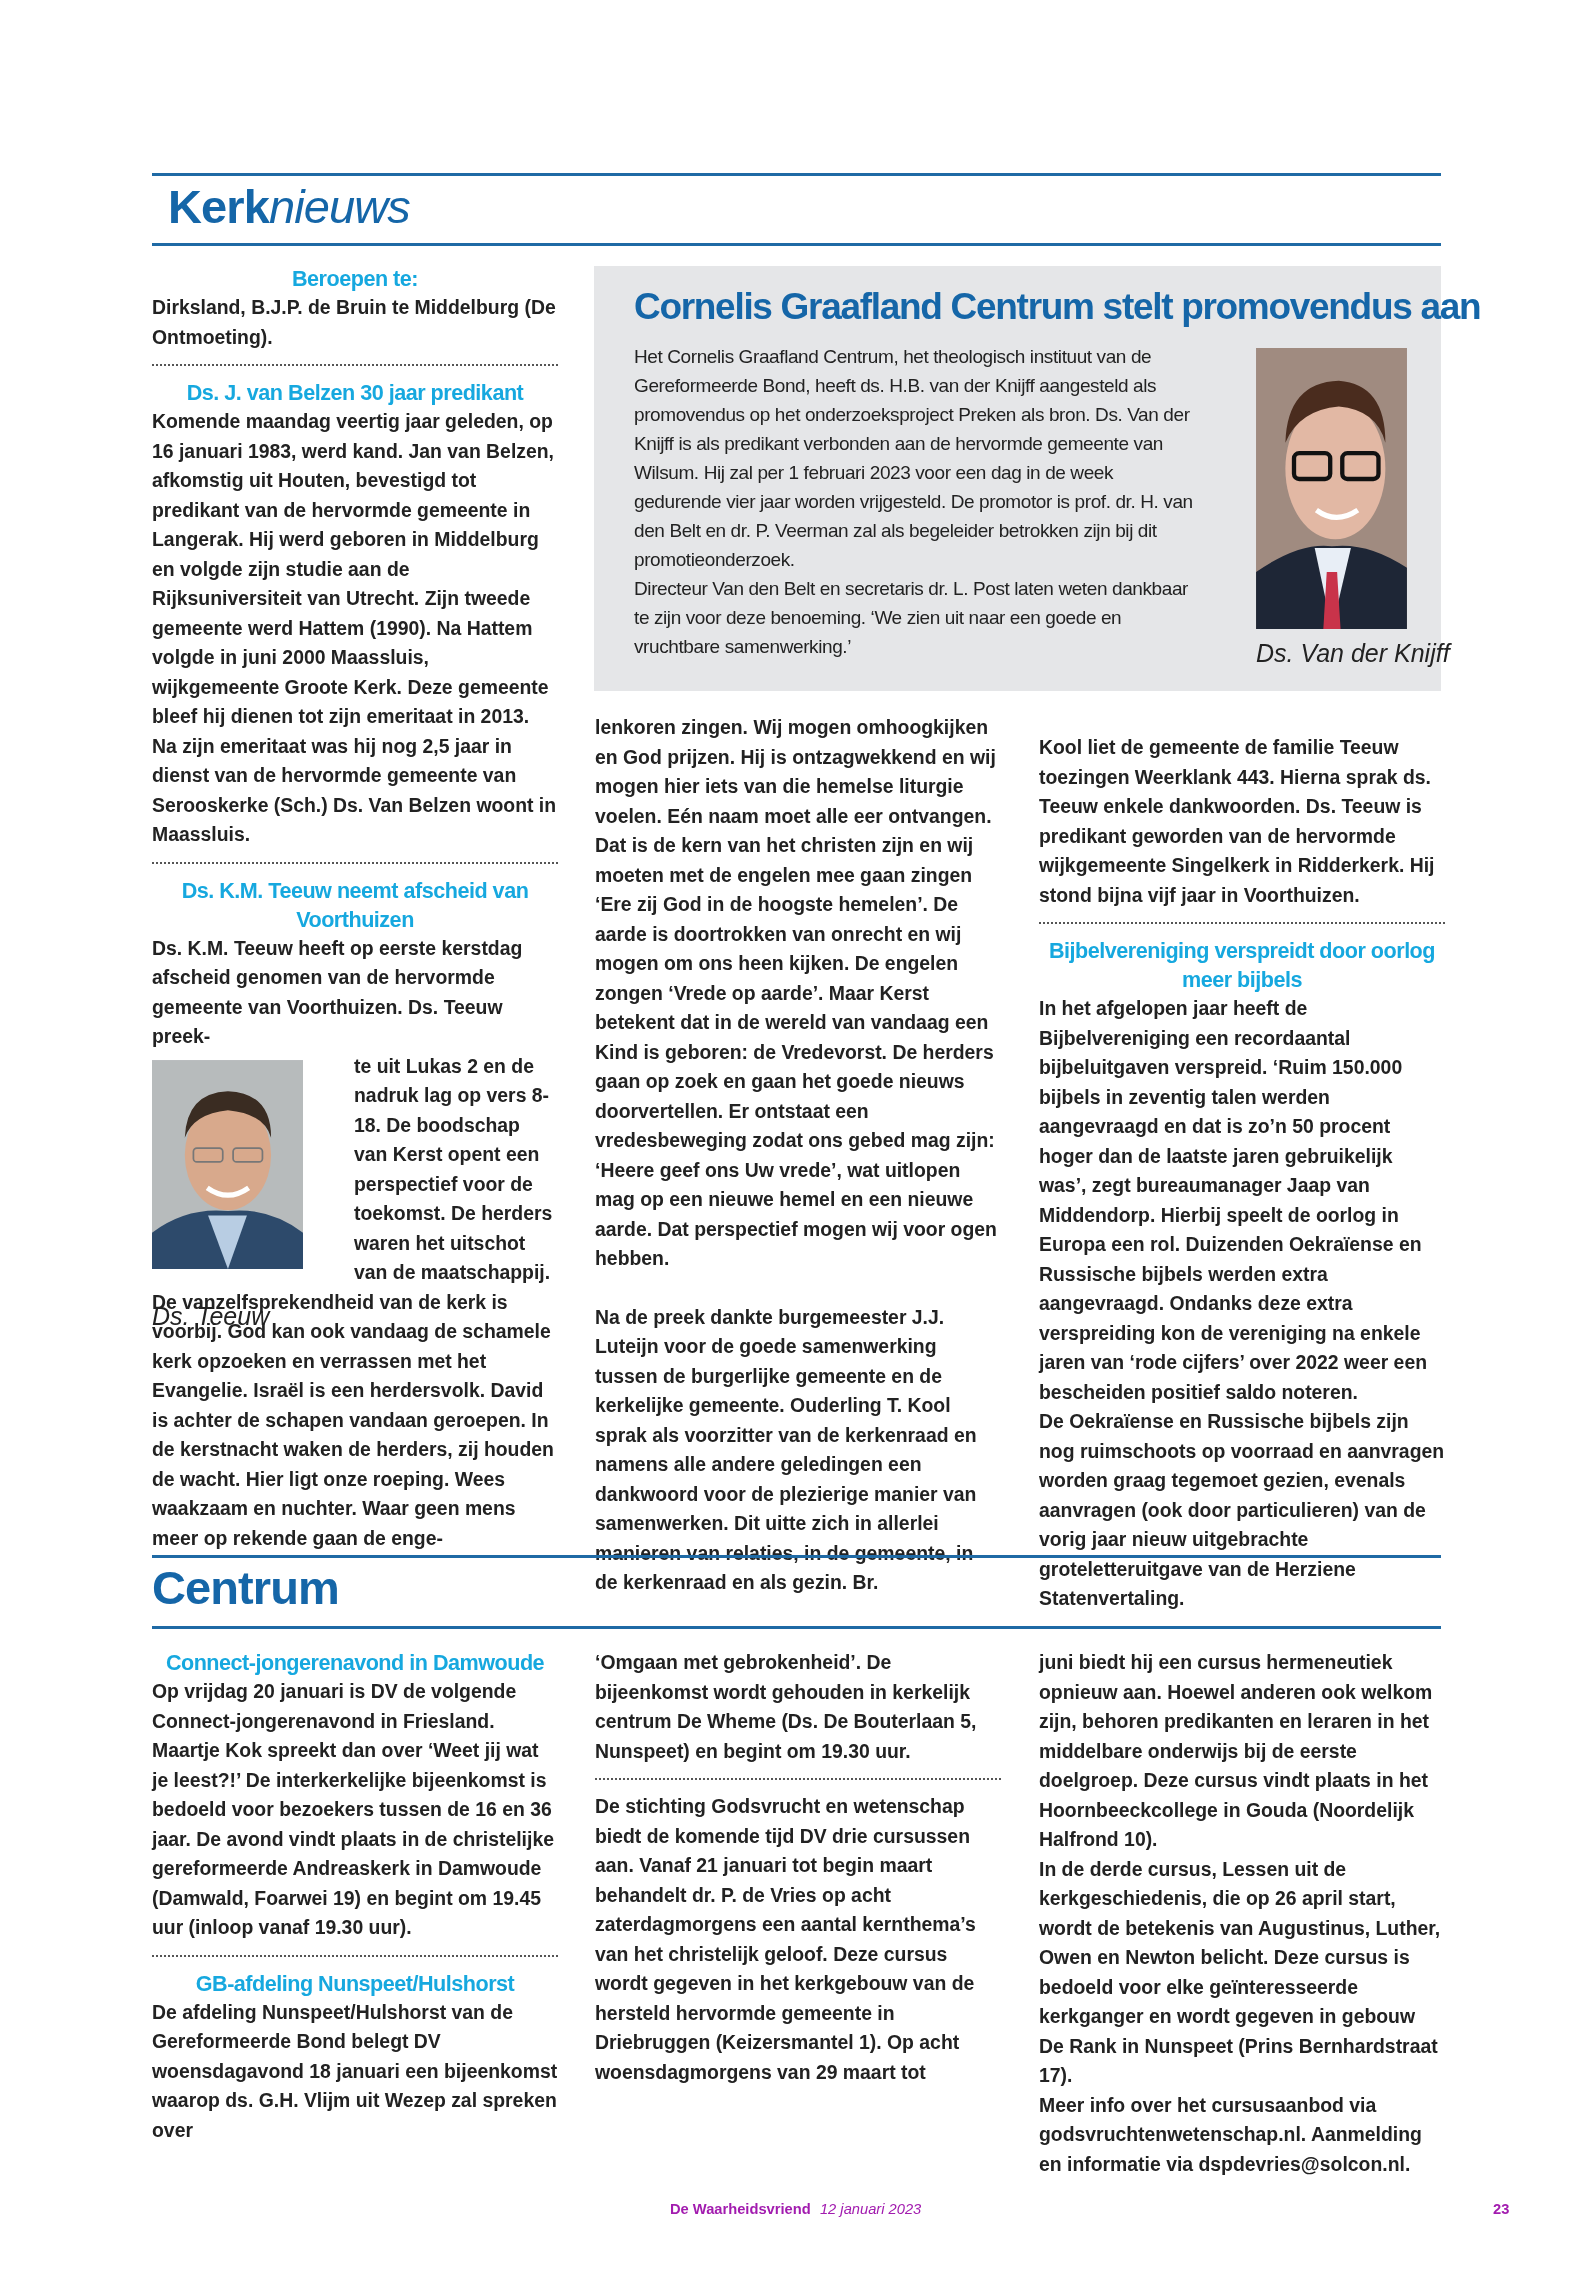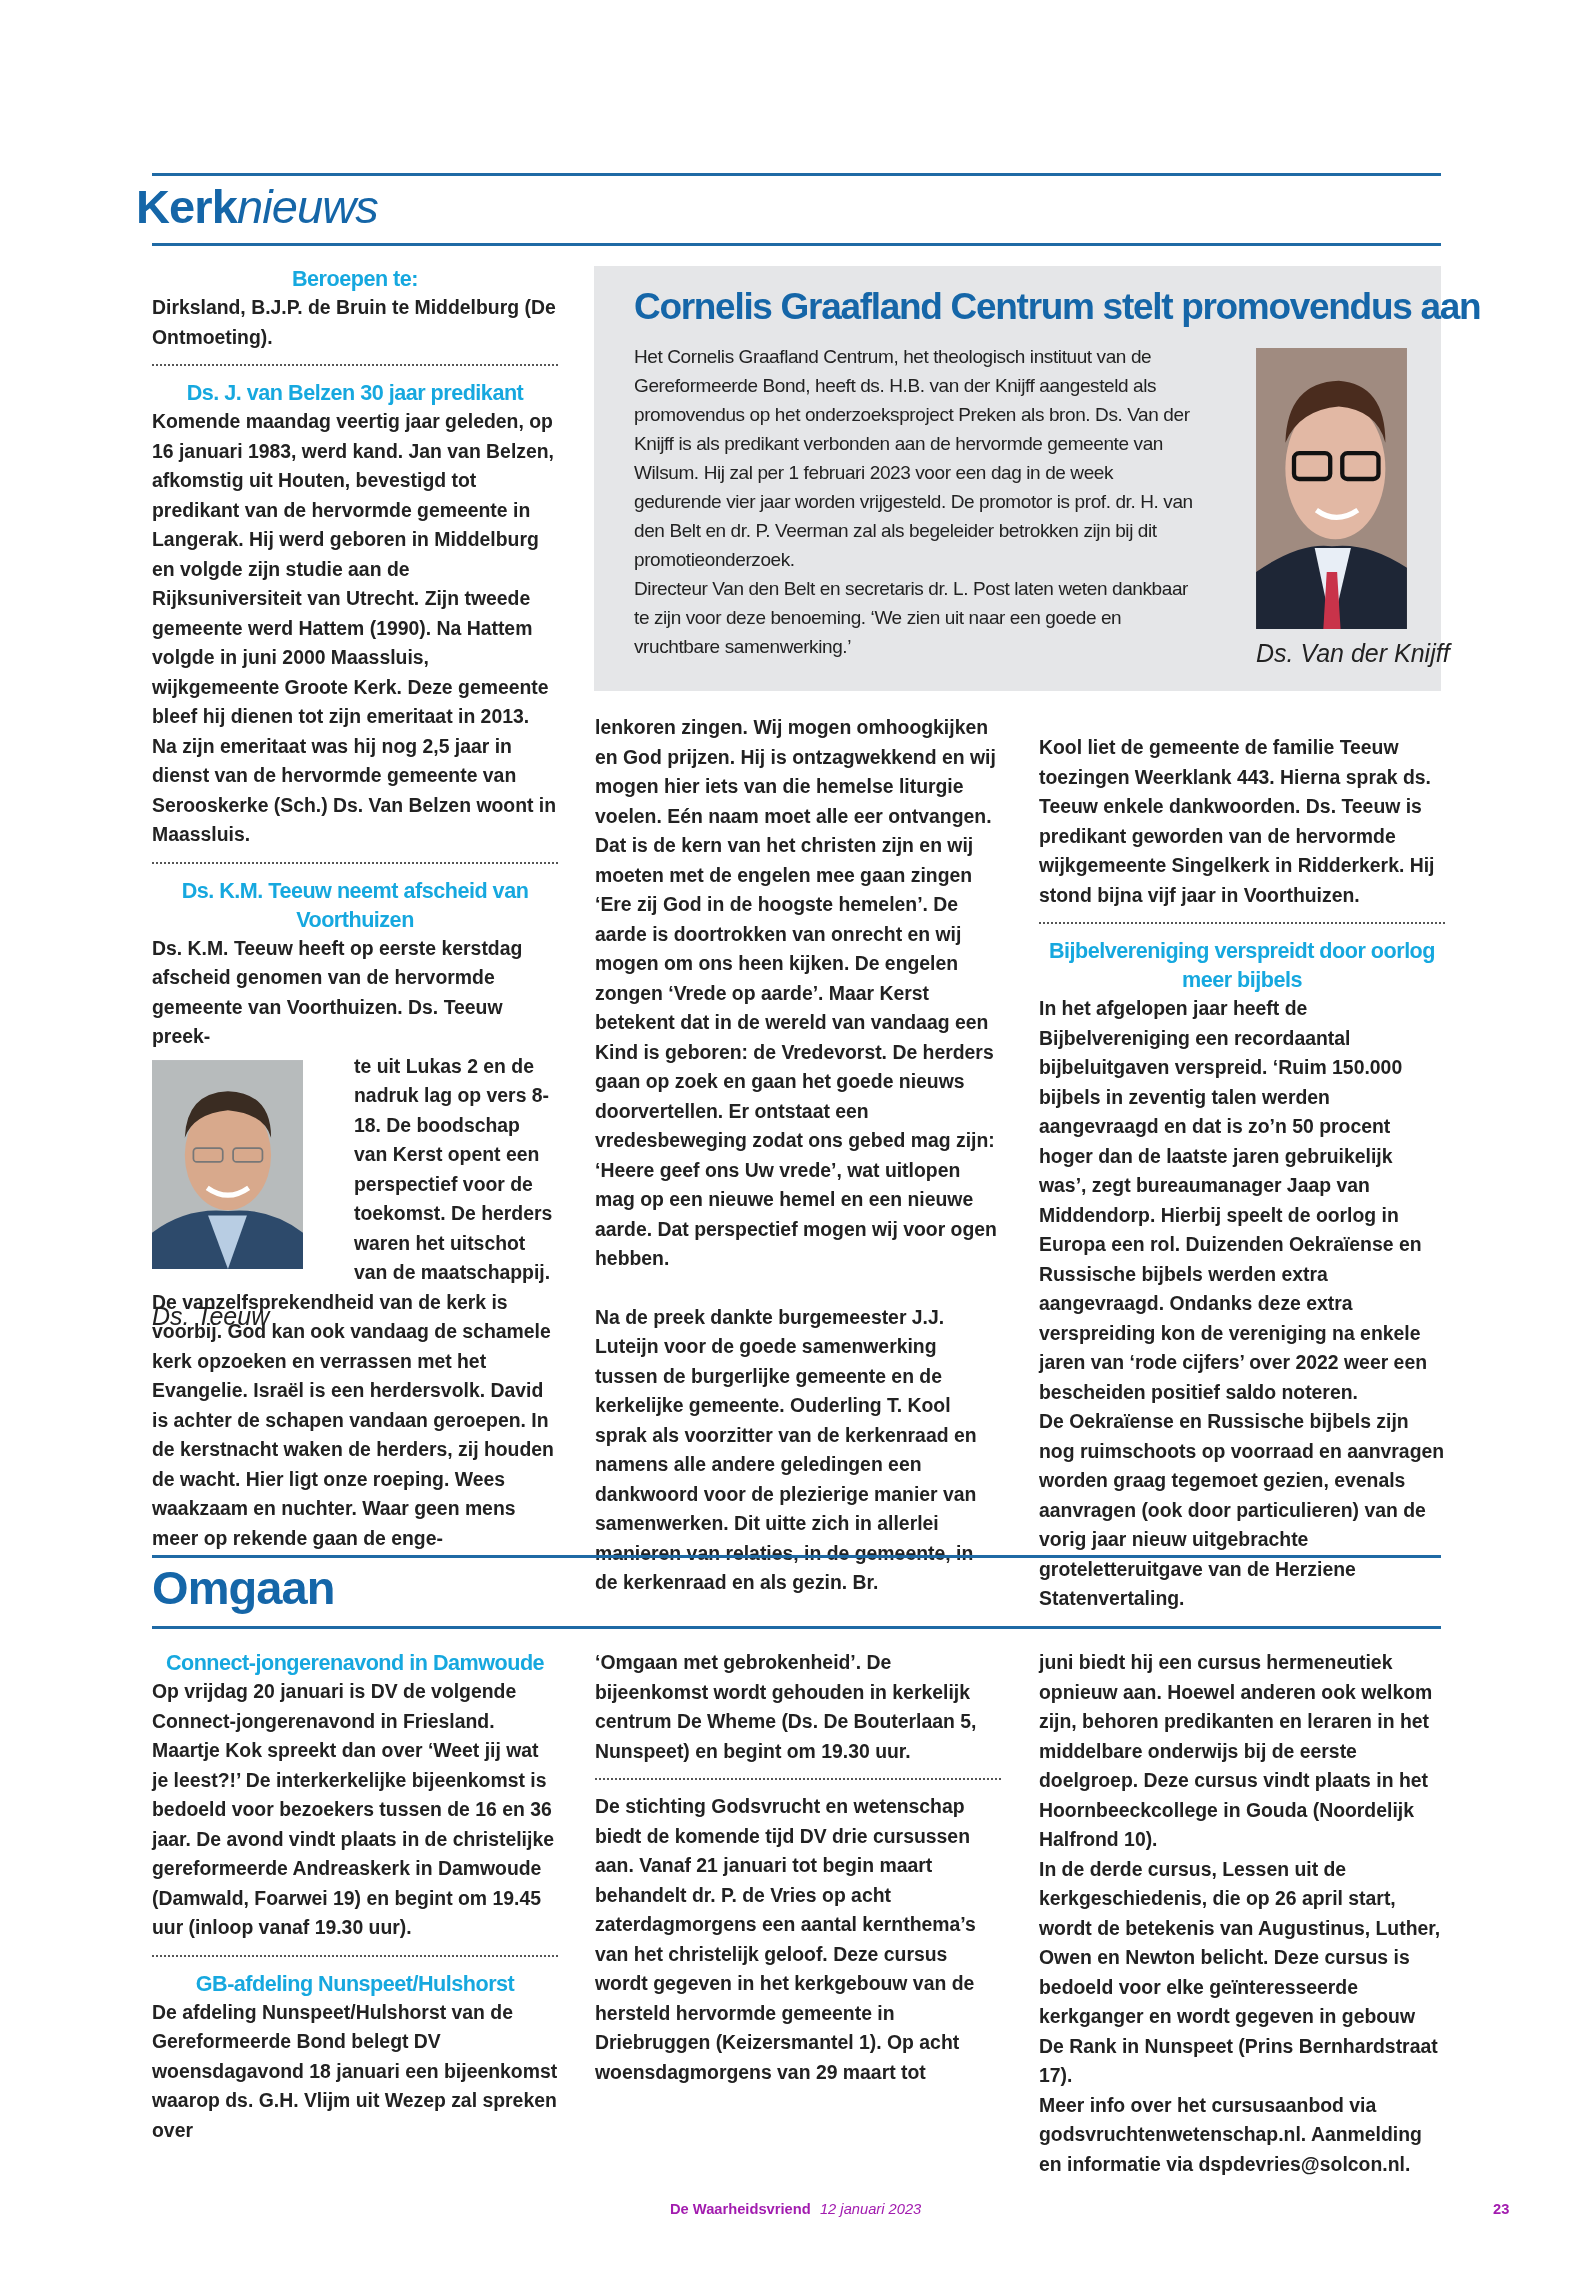--- a/index.html
+++ b/index.html
@@ -20,21 +20,21 @@
   .box-text { position:absolute; font-size:19px; line-height:29px; letter-spacing:-0.4px; color:#222; }
   .photo { position:absolute; overflow:hidden; }
   .caption { position:absolute; font-style:italic; font-size:25px; color:#222; }
   .float-photo { float:left; width:166px; height:209px; margin:8.6px 36px 0 0; position:relative; }
   .footer { position:absolute; font-size:14.7px; color:#a21caf; }
 </style>
 </head>
 <body>
 
 <div class="rule" style="left:152px; top:173px; width:1289px;"></div>
-<div class="section-title" style="left:136px; top:179px; font-size:47px;">
+<div class="section-title" style="left:168px; top:179px; font-size:47px;">
   <span>Kerk</span><span class="kerk-ital">nieuws</span>
 </div>
 <div class="rule" style="left:152px; top:243px; width:1289px;"></div>
 
 <div class="col" style="left:152px; top:264px; width:406px;">
   <h3 class="head">Beroepen te:</h3>
   <p>Dirksland, B.J.P. de Bruin te Middelburg (De Ontmoeting).</p>
   <div class="dots"></div>
 
   <h3 class="head">Ds. J. van Belzen 30 jaar predikant</h3>
@@ -89,21 +89,21 @@
 
 <div class="col" style="left:1039px; top:733px; width:406px;">
   <p>Kool liet de gemeente de familie Teeuw toezingen Weerklank 443. Hierna sprak ds. Teeuw enkele dankwoorden. Ds. Teeuw is predikant geworden van de hervormde wijkgemeente Singelkerk in Ridderkerk. Hij stond bijna vijf jaar in Voorthuizen.</p>
   <div class="dots"></div>
   <h3 class="head">Bijbelvereniging verspreidt door oorlog meer bijbels</h3>
   <p>In het afgelopen jaar heeft de Bijbelvereniging een recordaantal bijbeluitgaven verspreid. ‘Ruim 150.000 bijbels in zeventig talen werden aangevraagd en dat is zo’n 50 procent hoger dan de laatste jaren gebruikelijk was’, zegt bureaumanager Jaap van Middendorp. Hierbij speelt de oorlog in Europa een rol. Duizenden Oekraïense en Russische bijbels werden extra aangevraagd. Ondanks deze extra verspreiding kon de vereniging na enkele jaren van ‘rode cijfers’ over 2022 weer een bescheiden positief saldo noteren.</p>
   <p>De Oekraïense en Russische bijbels zijn nog ruimschoots op voorraad en aanvragen worden graag tegemoet gezien, evenals aanvragen (ook door particulieren) van de vorig jaar nieuw uitgebrachte groteletteruitgave van de Herziene Statenvertaling.</p>
 </div>
 
 <div class="rule" style="left:152px; top:1555px; width:1289px;"></div>
-<div class="section-title" style="left:152px; top:1560px; font-size:47px;">Omgaan</div>
+<div class="section-title" style="left:152px; top:1560px; font-size:47px;">Centrum</div>
 <div class="rule" style="left:152px; top:1626px; width:1289px;"></div>
 
 <div class="col" style="left:152px; top:1648px; width:406px;">
   <h3 class="head">Connect-jongerenavond in Damwoude</h3>
   <p>Op vrijdag 20 januari is DV de volgende Connect-jongerenavond in Friesland. Maartje Kok spreekt dan over ‘Weet jij wat je leest?!’ De interkerkelijke bijeenkomst is bedoeld voor bezoekers tussen de 16 en 36 jaar. De avond vindt plaats in de christelijke gereformeerde Andreaskerk in Damwoude (Damwald, Foarwei 19) en begint om 19.45 uur (inloop vanaf 19.30 uur).</p>
   <div class="dots"></div>
   <h3 class="head">GB-afdeling Nunspeet/Hulshorst</h3>
   <p>De afdeling Nunspeet/Hulshorst van de Gereformeerde Bond belegt DV woensdagavond 18 januari een bijeenkomst waarop ds. G.H. Vlijm uit Wezep zal spreken over</p>
 </div>
 

